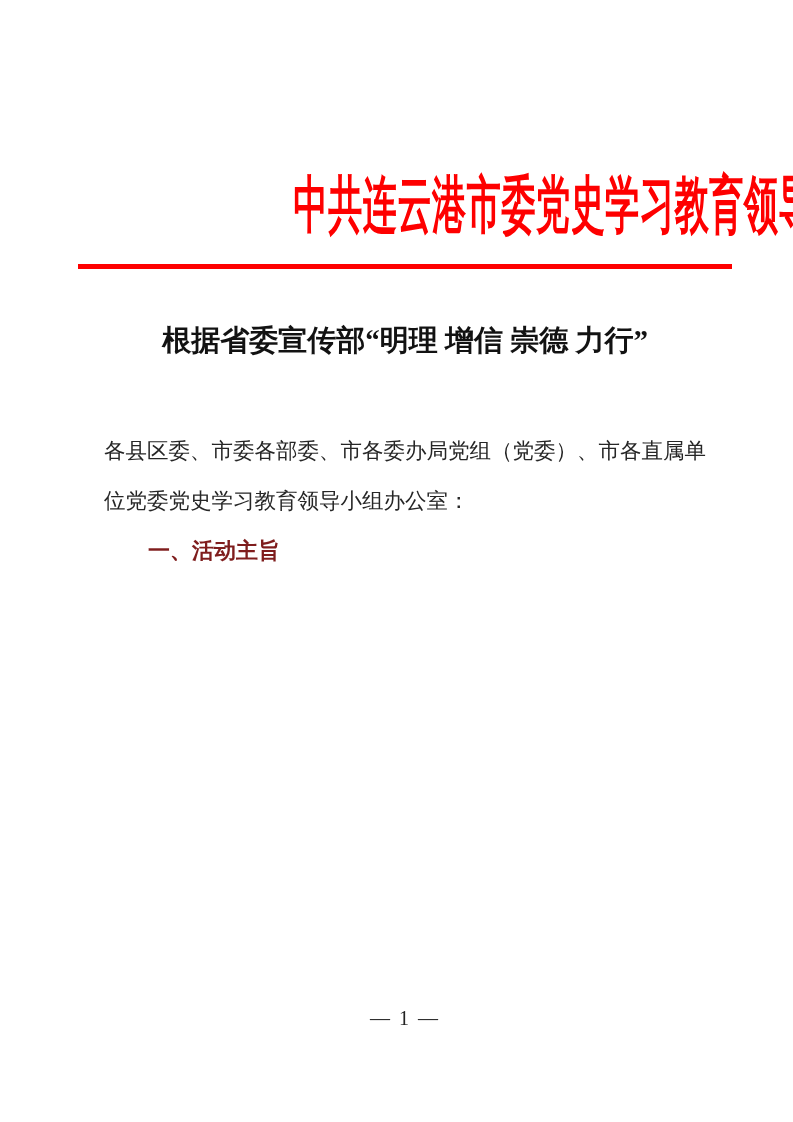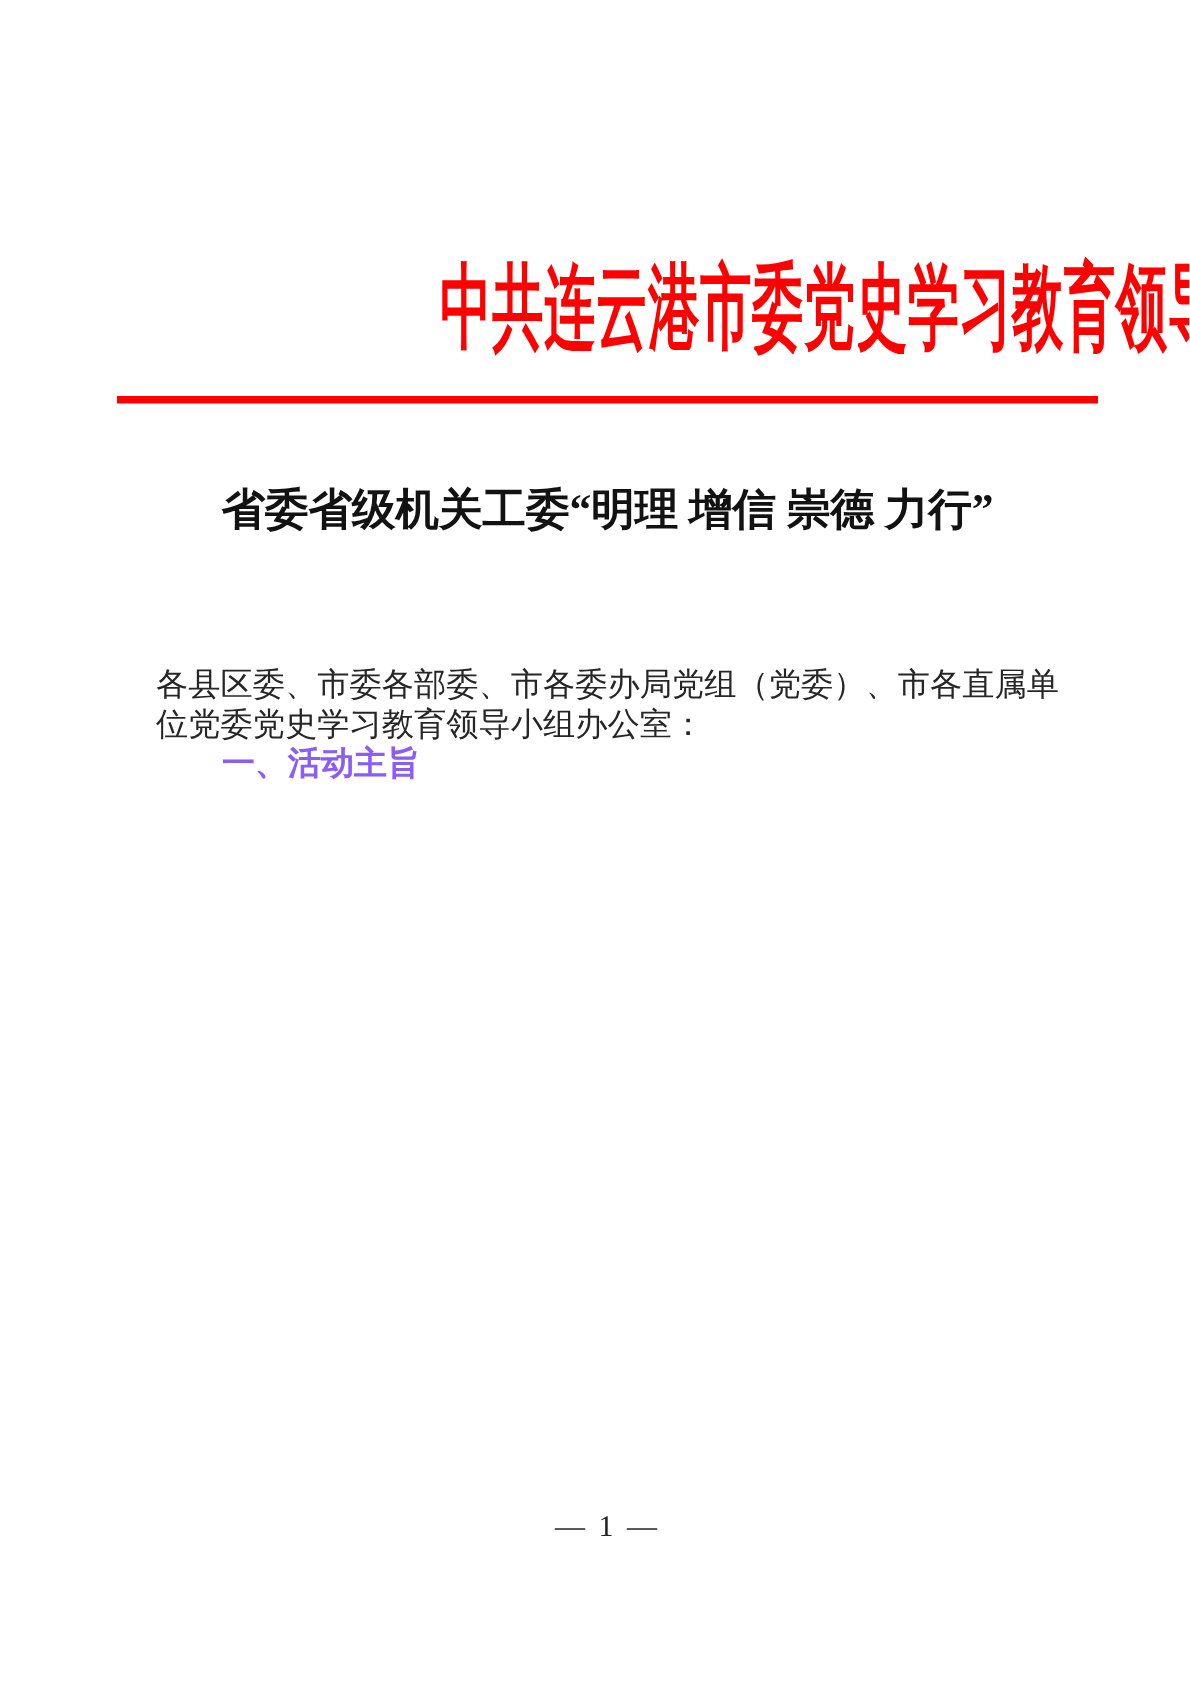--- a/index.html
+++ b/index.html
@@ -51,37 +51,37 @@
     text-align: center;
     font-weight: bold;
     font-size: 29px;
     line-height: 41px;
     color: #121212;
   }
 
   
   .doc-body {
     position: absolute;
-    top: 443px;
+    top: 426px;
     left: 104px;
     width: 602px;
     font-size: 21.5px;
-    line-height: 27px;
+    line-height: 50px;
     color: #262626;
     text-align: justify;
   }
   .doc-body p { margin: 0; padding: 0; }
   .para { text-indent: 2em; }
   .salutation { text-indent: 0; }
   .sec-heading {
     text-indent: 2em;
-    font-family: Liberation Mono, monospace;
+    font-family: Liberation Serif, serif;
     font-weight: bold;
     font-size: 22px;
-    color: #8b5cf6;
+    color: #7f1d1d;
   }
 
   
   .page-footer {
     position: absolute;
     top: 1007px;
     left: 104px;
     width: 602px;
     text-align: center;
     font-size: 20px;
@@ -94,21 +94,21 @@
 
 <div class="page">
 
   <div class="red-header">
     <span class="red-header-text">中共连云港市委党史学习教育领导小组办公室</span>
   </div>
 
   <div class="red-rule"></div>
 
   <div class="doc-title">
-    <div>省委省级机关工委“明理 增信 崇德 力行”</div>
+    <div>根据省委宣传部“明理 增信 崇德 力行”</div>
   </div>
 
   <div class="doc-body">
     <p class="salutation">各县区委、市委各部委、市各委办局党组（党委）、市各直属单位党委党史学习教育领导小组办公室：</p>
     <p class="sec-heading">一、活动主旨</p>
   </div>
 
   <div class="page-footer">— 1 —</div>
 
 </div>

